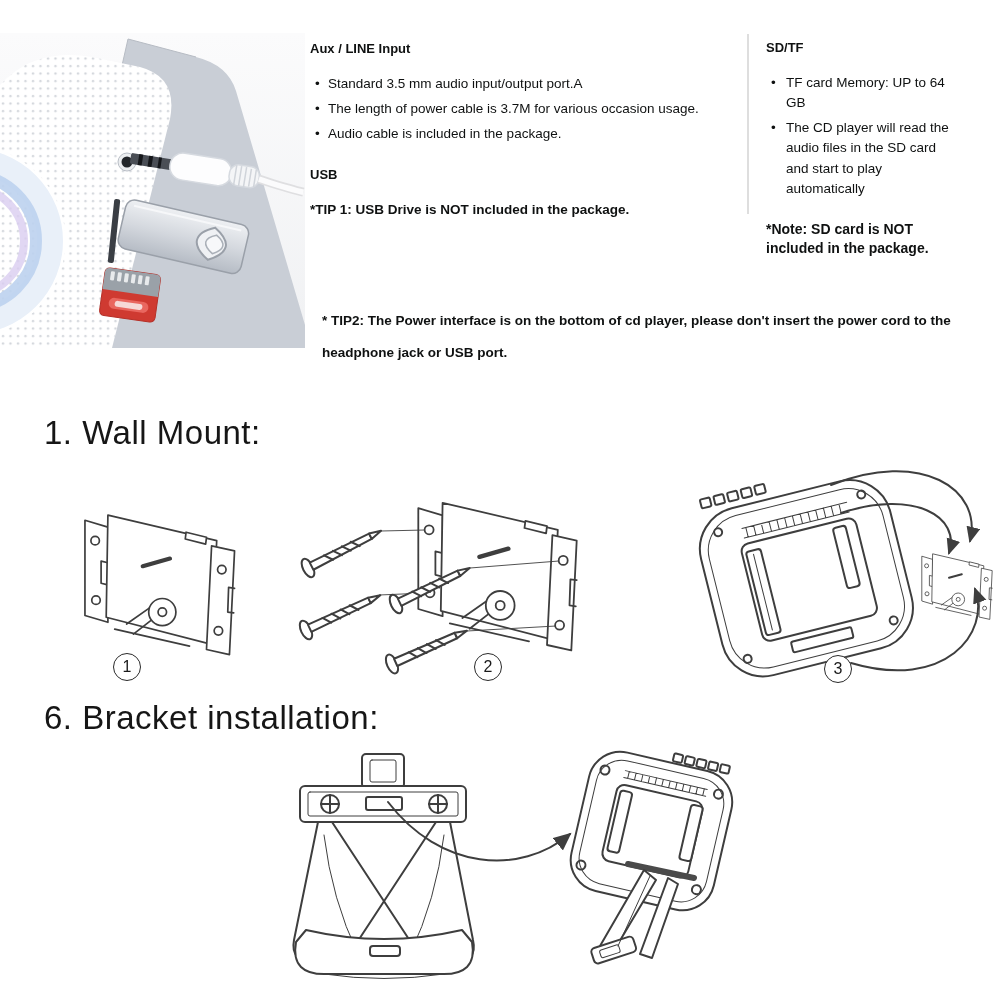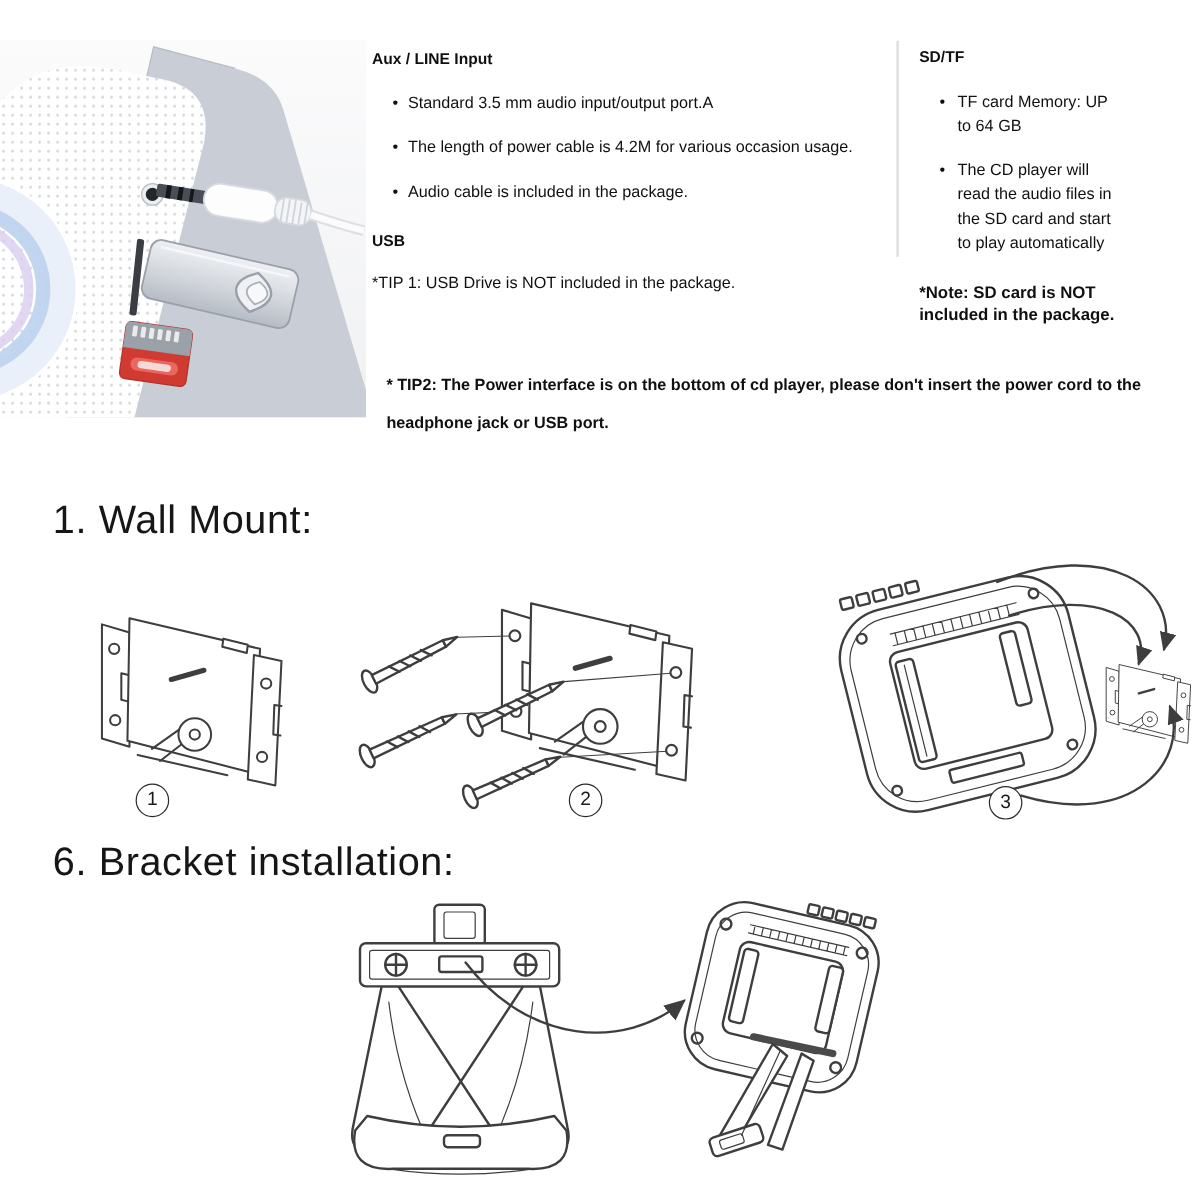--- a/index.html
+++ b/index.html
@@ -12,24 +12,24 @@
     width:1000px;height:1000px;position:relative;background:#ffffff;
     font-family:"Liberation Sans","DejaVu Sans",sans-serif;color:var(--text);
     overflow:hidden;
   }
   
   .col{position:absolute;font-size:13.5px;line-height:21px;}
   .col-mid{left:310px;top:30px;width:440px;}
   .col-right{left:766px;top:30px;width:200px;line-height:20.5px;}
   h4.sec{font-size:13px;font-weight:700;margin:8px 0 14px;}
   .col ul{list-style:none;margin:0 0 20px;padding:0;}
-  .col li{position:relative;padding-left:14px;margin:16px;}
+  .col li{position:relative;padding-left:14px;margin:4px;}
   .col li::before{content:"\2022";position:absolute;left:1px;top:0;}
   .col-right li{padding-left:16px;margin-bottom:1px;}
-  .tip{font-weight:400;font-size:13.5px;margin:8px 0 0;}
+  .tip{font-weight:700;font-size:13.5px;margin:8px 0 0;}
   .note{font-weight:700;font-size:14px;line-height:19px;margin:12px 0 0;}
   .tip2{position:absolute;left:322px;top:291px;width:672px;font-weight:700;
         font-size:13.5px;line-height:32px;}
   .divider{position:absolute;left:747px;top:34px;width:2px;height:180px;
            background:var(--divider);}
   
   .h1{position:absolute;left:44px;font-size:33px;font-weight:400;
       color:#161616;letter-spacing:0.5px;}
   .h1.wall{top:414px;text-align:center;}
   .h1.bracket{top:699px;}
@@ -147,21 +147,21 @@
       <rect x="110" y="267" width="40" height="11" rx="5.5" fill="#e9675f"></rect>
       <rect x="116" y="269.5" width="28" height="6" rx="3" fill="#f6d9d7"></rect>
     </g>
   </svg>
 </div>
 
 <div class="col col-mid">
   <h4 class="sec">Aux / LINE Input</h4>
   <ul>
     <li>Standard 3.5 mm audio input/output port.A</li>
-    <li>The length of power cable is 4.2M for various occasion usage.</li>
+    <li>The length of power cable is 3.7M for various occasion usage.</li>
     <li>Audio cable is included in the package.</li>
   </ul>
   <h4 class="sec">USB</h4>
   <p class="tip">*TIP 1: USB Drive is NOT included in the package.</p>
 </div>
 
 <div class="divider"></div>
 
 <div class="col col-right">
   <h4 class="sec">SD/TF</h4>

